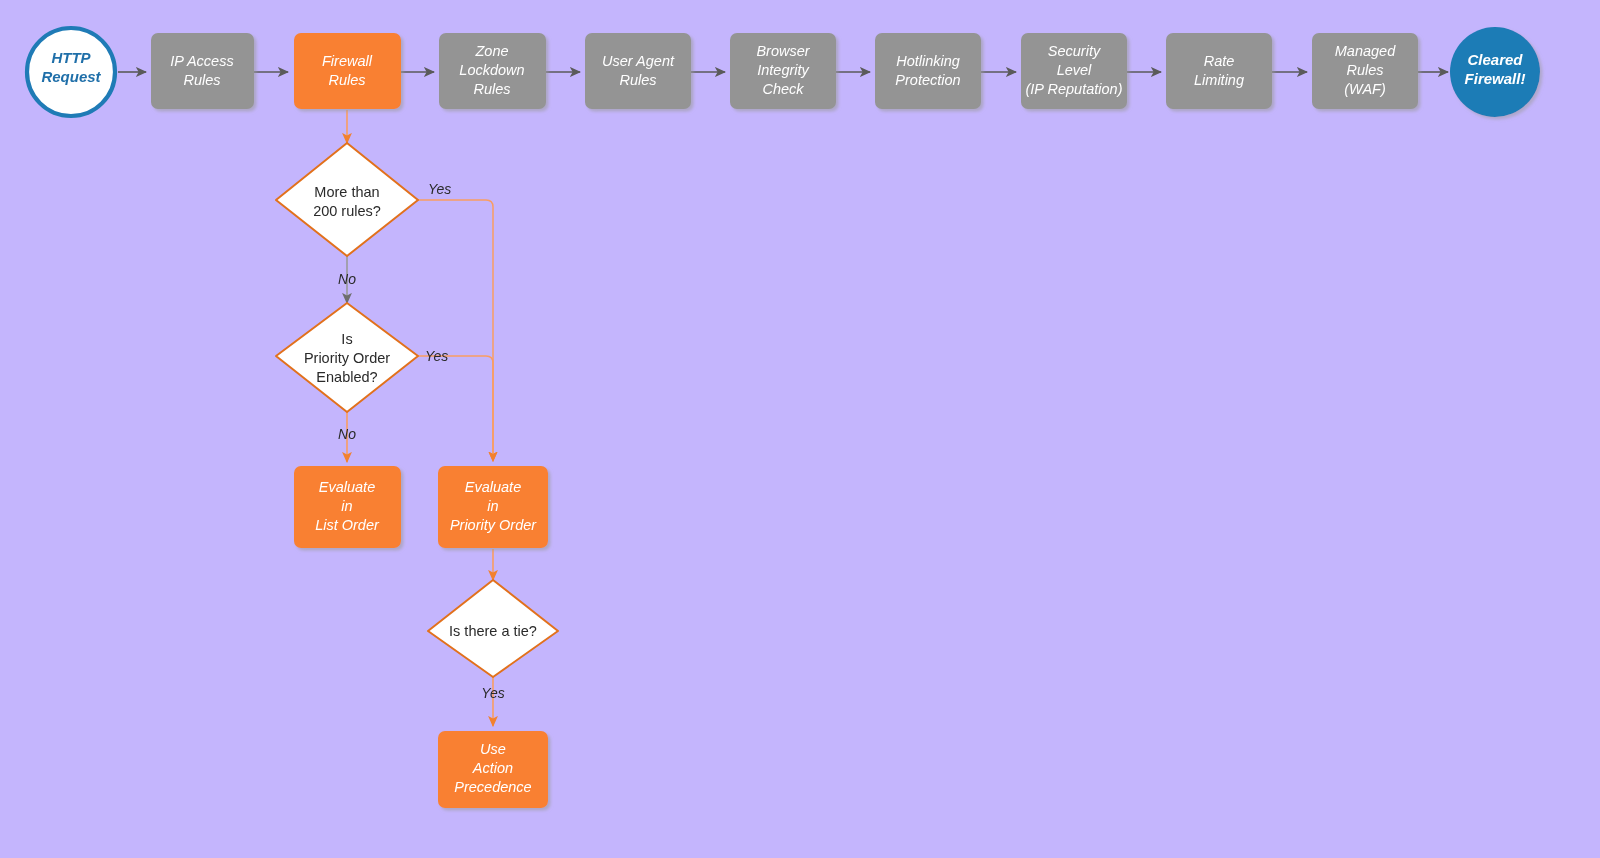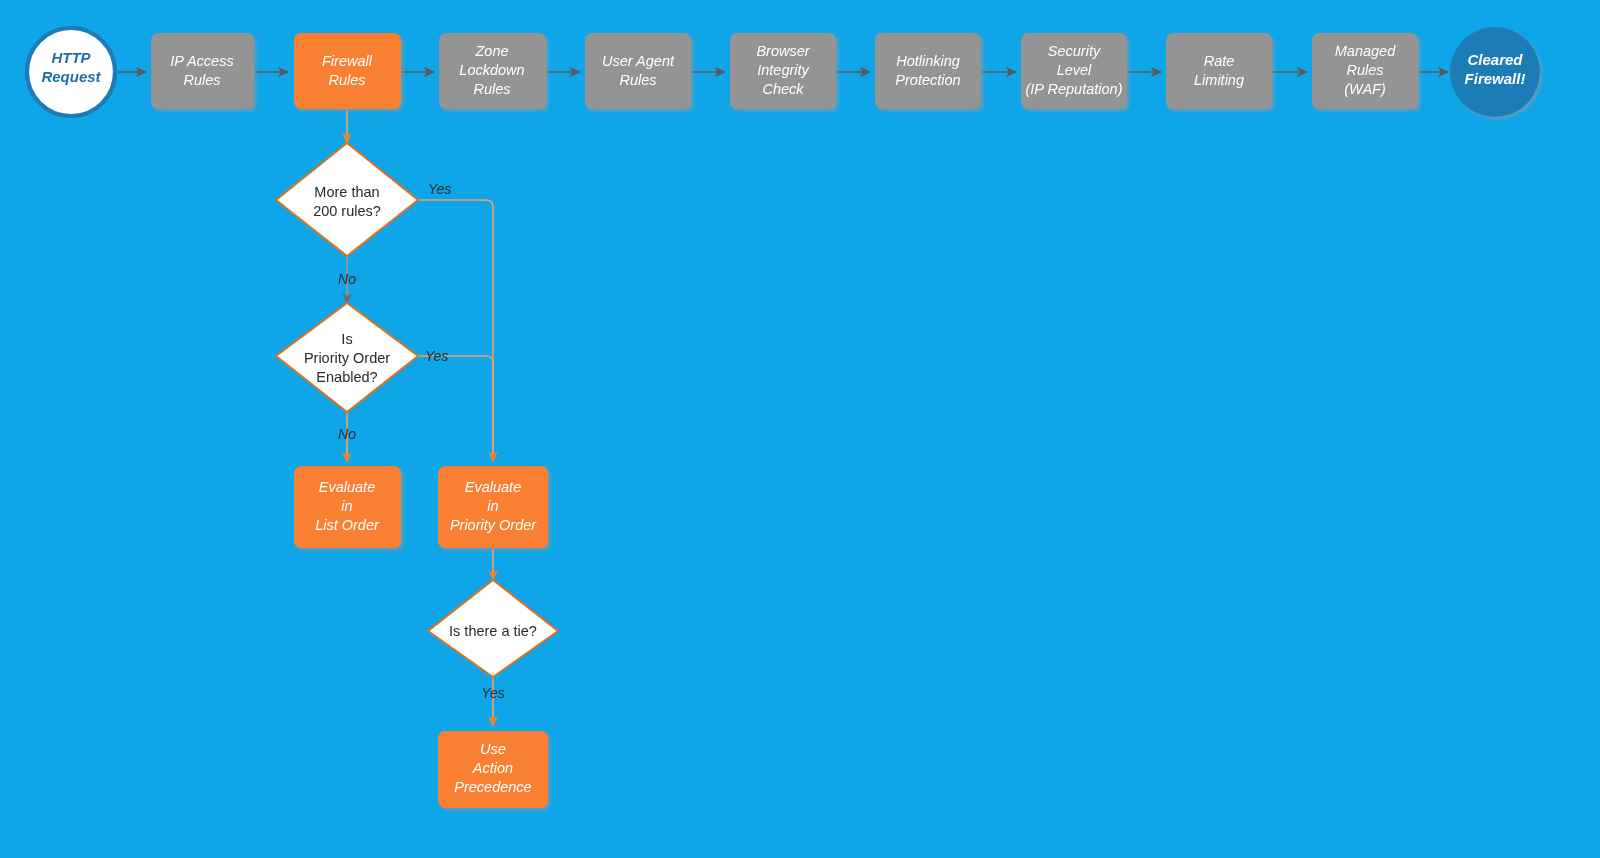--- a/index.html
+++ b/index.html
@@ -11,21 +11,21 @@
   body {
     width: 1600px;
     height: 858px;
     font-family: "Liberation Sans", sans-serif;
     overflow: hidden;
   }
   #diagram-root {
     position: relative;
     width: 1600px;
     height: 858px;
-    background: #0ea5e9;
+    background: #c4b5fd;
   }
   svg.flow-canvas {
     position: absolute;
     left: 0;
     top: 0;
     width: 1600px;
     height: 858px;
     overflow: visible;
   }
   

